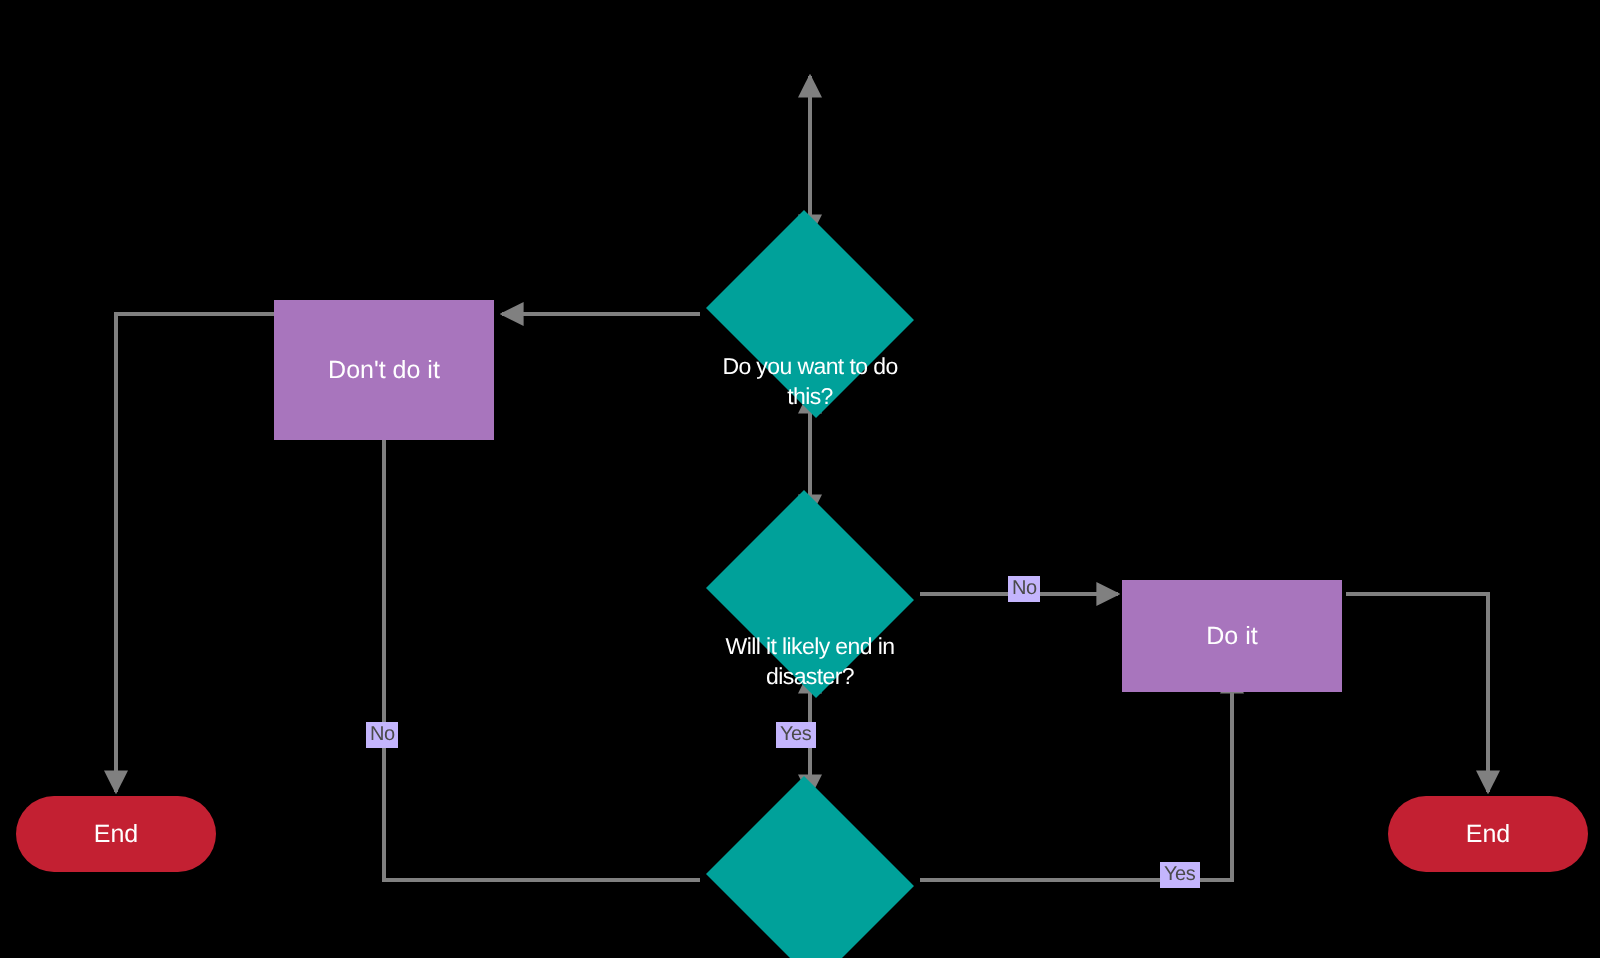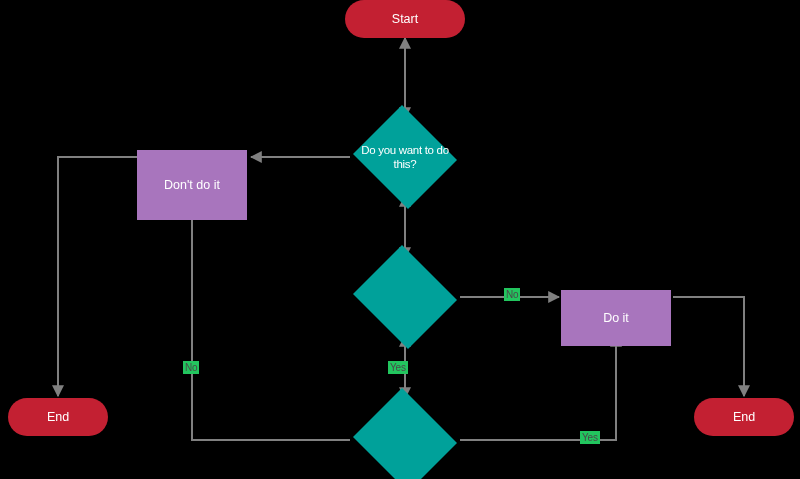--- a/index.html
+++ b/index.html
@@ -39,20 +39,21 @@
   }
   .node-process {
     background: #a875bd;
     font-size: 12.5px;
     margin-top: 28px;
   }
   .node-decision {
     font-size: 11.5px;
     line-height: 1.25;
     letter-spacing: -0.3px;
+    align-items: flex-end;
   }
   .node-decision .diamond-shape {
     position: absolute;
     left: 0;
     top: 0;
     width: 100%;
     height: 100%;
     background: #00a19a;
     transform: rotate(45deg) scale(0.707);
     z-index: -1;
@@ -60,21 +61,21 @@
   .node-decision .decision-label {
     position: relative;
     z-index: 1;
     padding: 0 6px;
   }
   .edge-label {
     position: absolute;
     color: #4a4a4a;
     font-size: 10px;
     letter-spacing: -0.2px;
-    background: #22c55e;
+    background: #c4b5fd;
     padding: 1px 2px;
     z-index: 3;
   }
 </style>
 </head>
 <body>
 
 <div id="canvas">
 
   <svg id="edges" viewBox="0 0 800 479" xmlns="http://www.w3.org/2000/svg">
@@ -99,35 +100,33 @@
 
     <line x1="405" y1="336" x2="405" y2="398" stroke="#808080" stroke-width="2" marker-start="url(#arrow-start)" marker-end="url(#arrow-end)"></line>
 
     <polyline points="350,440 192,440 192,196" fill="none" stroke="#808080" stroke-width="2" marker-end="url(#arrow-end)"></polyline>
 
     <polyline points="460,440 616,440 616,336" fill="none" stroke="#808080" stroke-width="2" marker-end="url(#arrow-end)"></polyline>
 
     <polyline points="673,297 744,297 744,396" fill="none" stroke="#808080" stroke-width="2" marker-end="url(#arrow-end)"></polyline>
   </svg>
 
-  <div class="node node-terminator" style="left:345px; top:0px; width:120px; height:38px;">
-    <span>Start</span>
-  </div>
 
   <div class="node node-decision" style="left:350px; top:108px; width:110px; height:98px;">
     <span class="diamond-shape"></span>
     <span class="decision-label">Do you want to do this?</span>
   </div>
 
   <div class="node node-process" style="left:137px; top:122px; width:110px; height:70px;">
     <span>Don't do it</span>
   </div>
 
   <div class="node node-decision" style="left:350px; top:248px; width:110px; height:98px;">
     <span class="diamond-shape"></span>
+    <span class="decision-label">Will it likely end in disaster?</span>
   </div>
 
   <div class="node node-process" style="left:561px; top:262px; width:110px; height:56px;">
     <span>Do it</span>
   </div>
 
   <div class="node node-decision" style="left:350px; top:391px; width:110px; height:98px;">
     <span class="diamond-shape"></span>
   </div>
 

